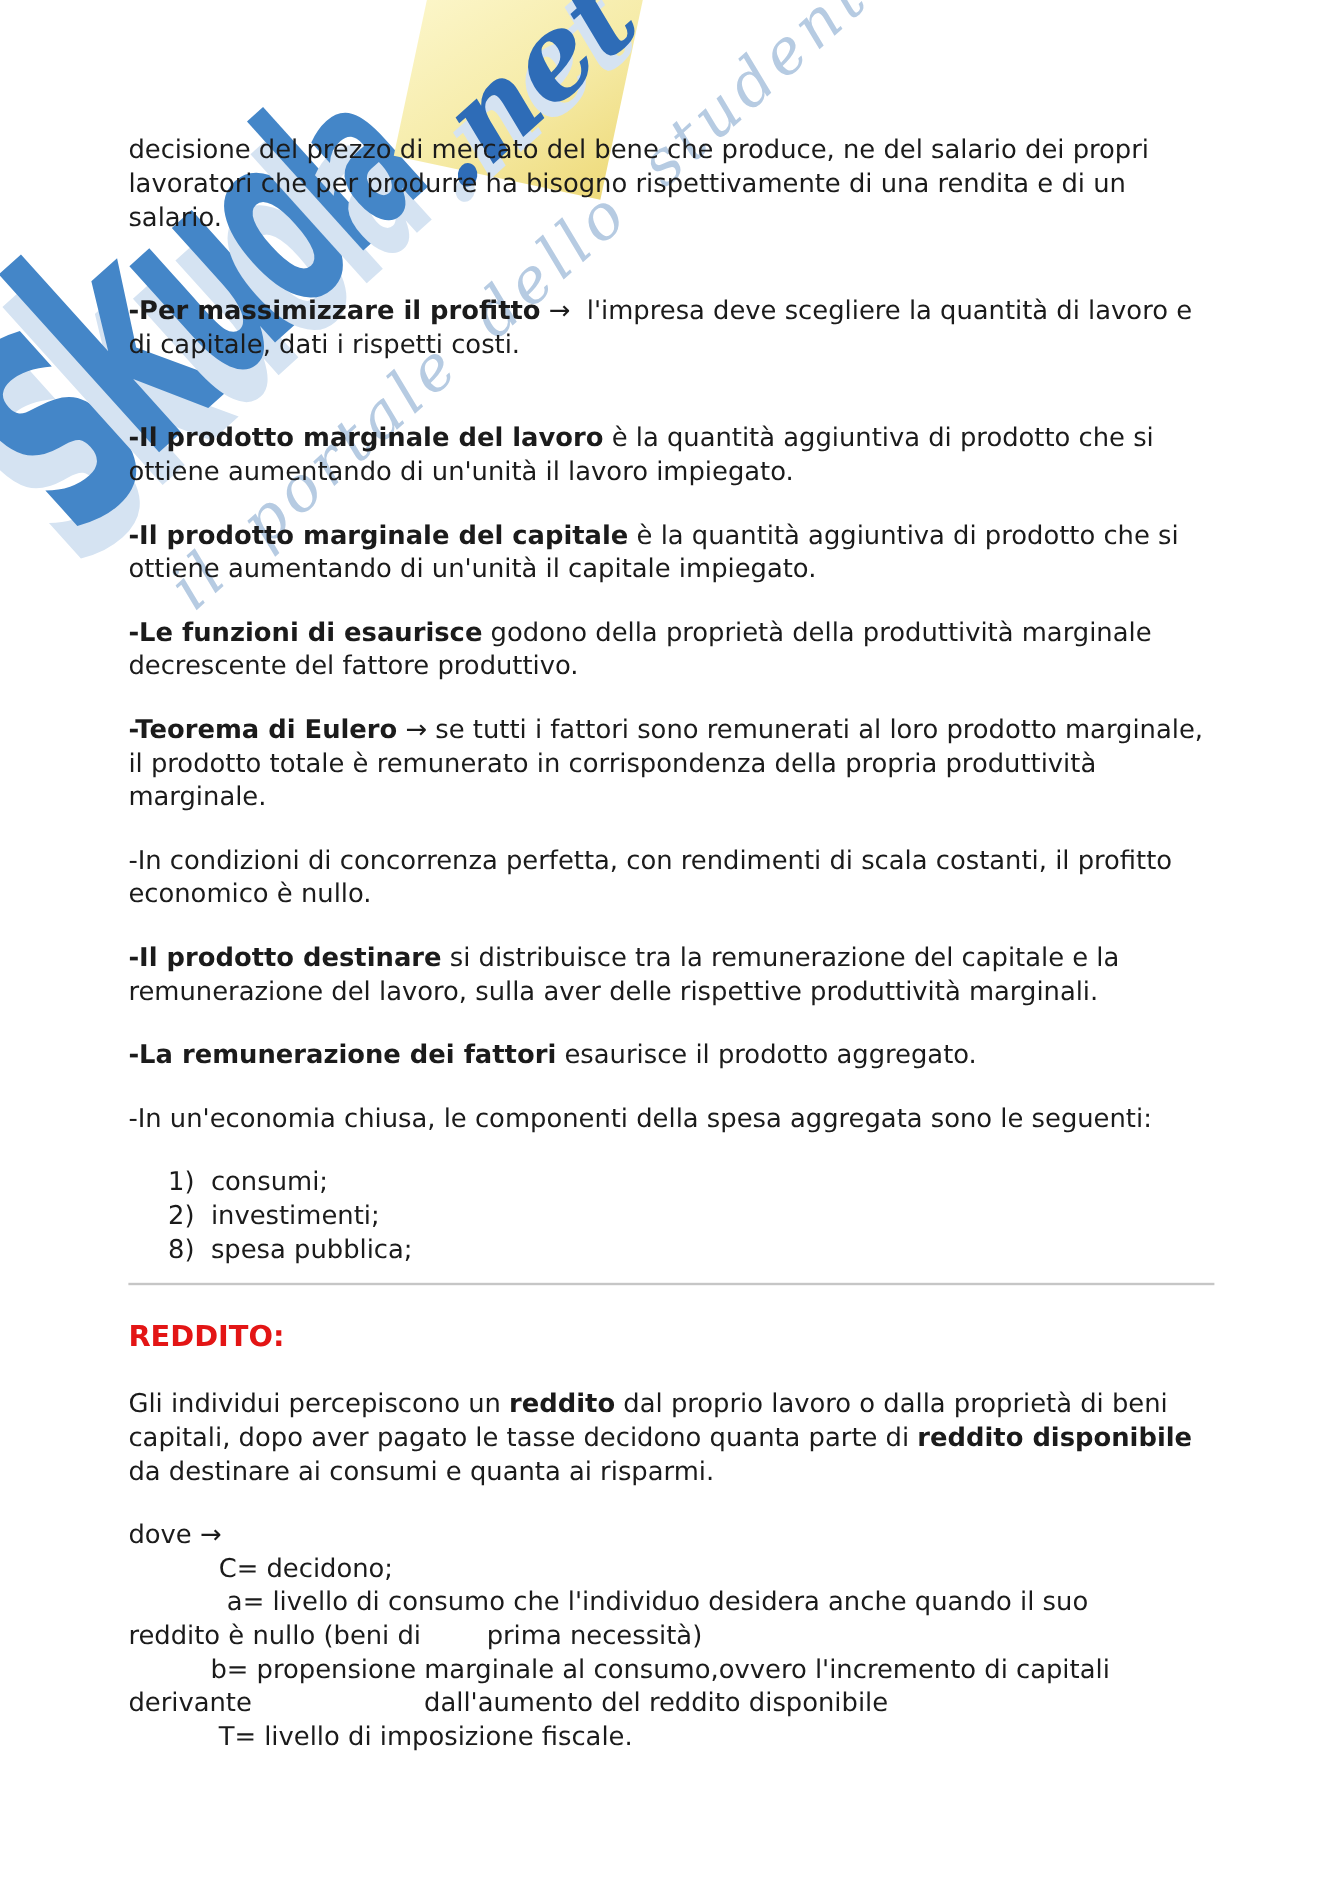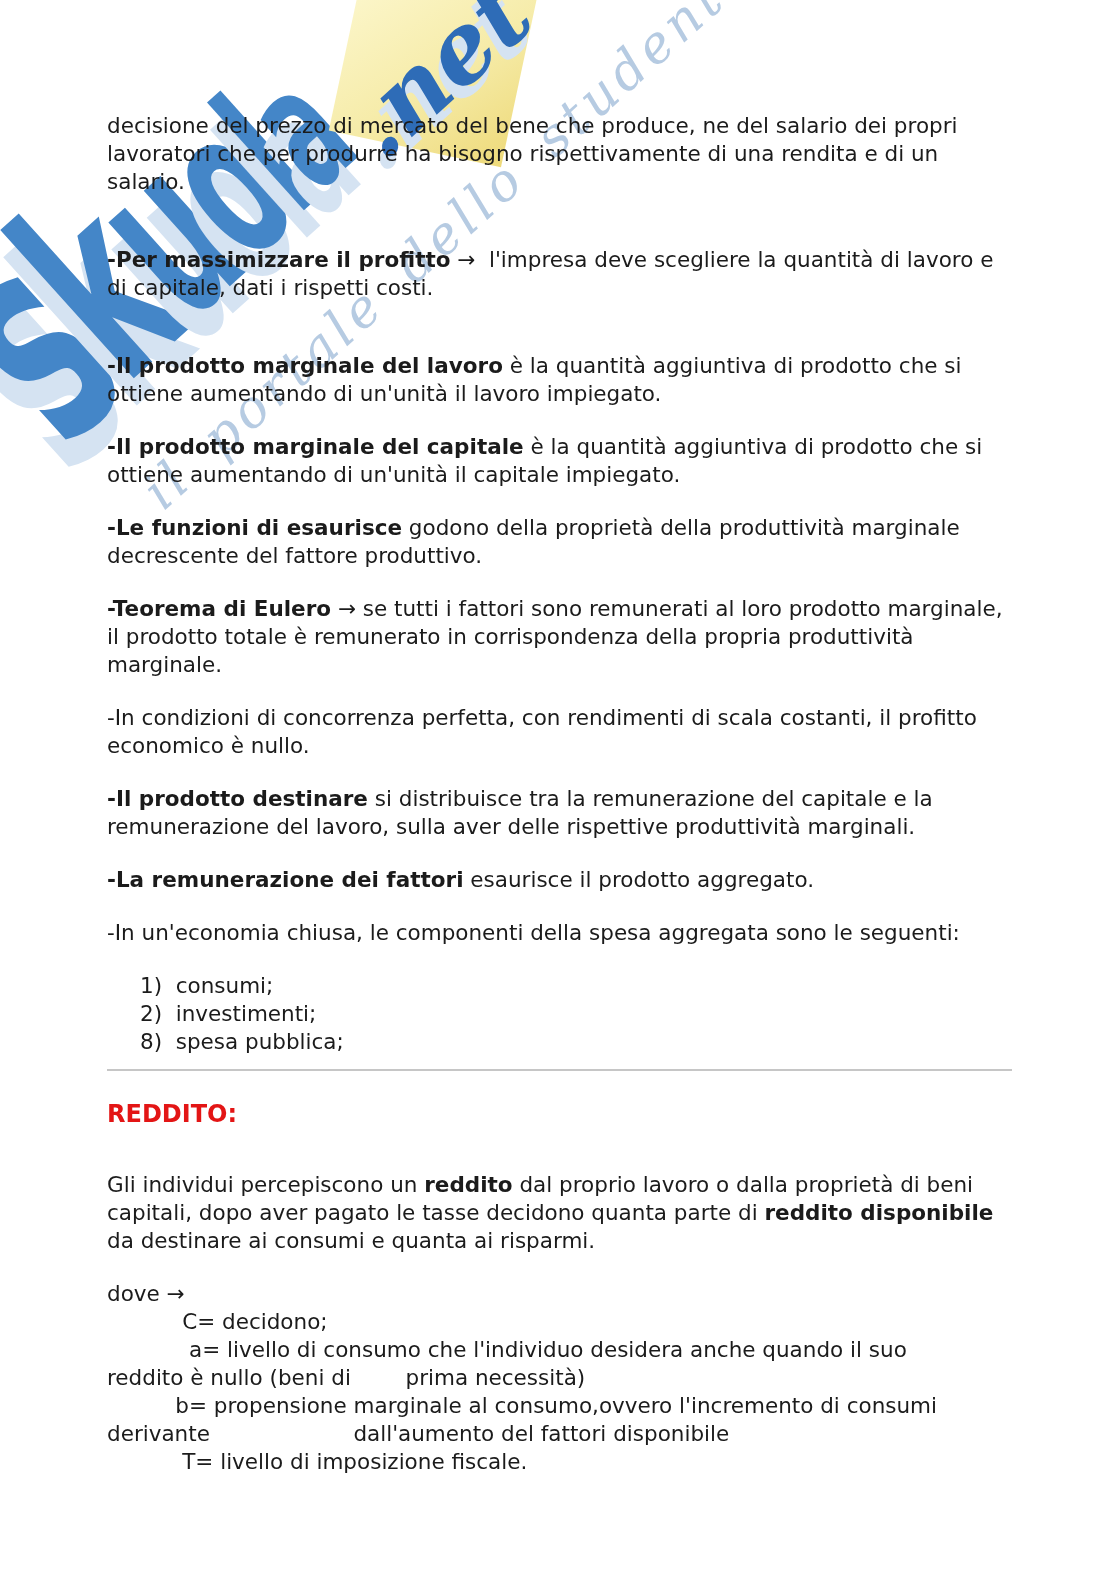--- a/index.html
+++ b/index.html
@@ -67,21 +67,21 @@
   .para{margin:0 0 25px 0;white-space:pre-wrap;}
   .para.gap-xl{margin-bottom:50px;}
   .b{font-weight:700;text-align:center;}
   .list{margin:0 0 13px 33px;}
   .list-item{white-space:pre-wrap;line-height:28px;}
   .divider{
     border:none;border-top:2px solid #c6c6c6;
     margin:0 0 30px 0;width:905px;
   }
   .section-heading{
-    margin:0 0 44px 0;
+    margin:0 0 30px 0;
     font-size:24px;line-height:26px;
     font-weight:700;
     color:var(--accent-red,#e31515);
   }
   .formula{
     padding-left:201px;
     margin-top:16px;margin-bottom:4px;
     white-space:pre-wrap;
   }
   .def-line{white-space:pre-wrap;line-height:28px;}
@@ -124,19 +124,19 @@
     <h2 class="section-heading">REDDITO:</h2>
 
     <div id="reddito-para" class="para"><span>Gli individui percepiscono un </span><span class="b">reddito</span><span> dal proprio lavoro o dalla proprietà di beni capitali, dopo aver pagato le tasse decidono quanta parte di </span><span class="b">reddito disponibile</span><span> da destinare ai consumi e quanta ai risparmi.</span></div>
 
 
     <div id="defs">
         <div class="def-line">dove →</div>
         <div class="def-line">           C= decidono;</div>
         <div class="def-line">            a= livello di consumo che l'individuo desidera anche quando il suo</div>
         <div class="def-line">reddito è nullo (beni di        prima necessità)</div>
-        <div class="def-line">          b= propensione marginale al consumo,ovvero l'incremento di consumi</div>
-        <div class="def-line">derivante                     dall'aumento del fattori disponibile</div>
+        <div class="def-line">          b= propensione marginale al consumo,ovvero l'incremento di capitali</div>
+        <div class="def-line">derivante                     dall'aumento del reddito disponibile</div>
         <div class="def-line">           T= livello di imposizione fiscale.</div>
       </div>
 
   </main>
 </div>
 
 </body></html>

